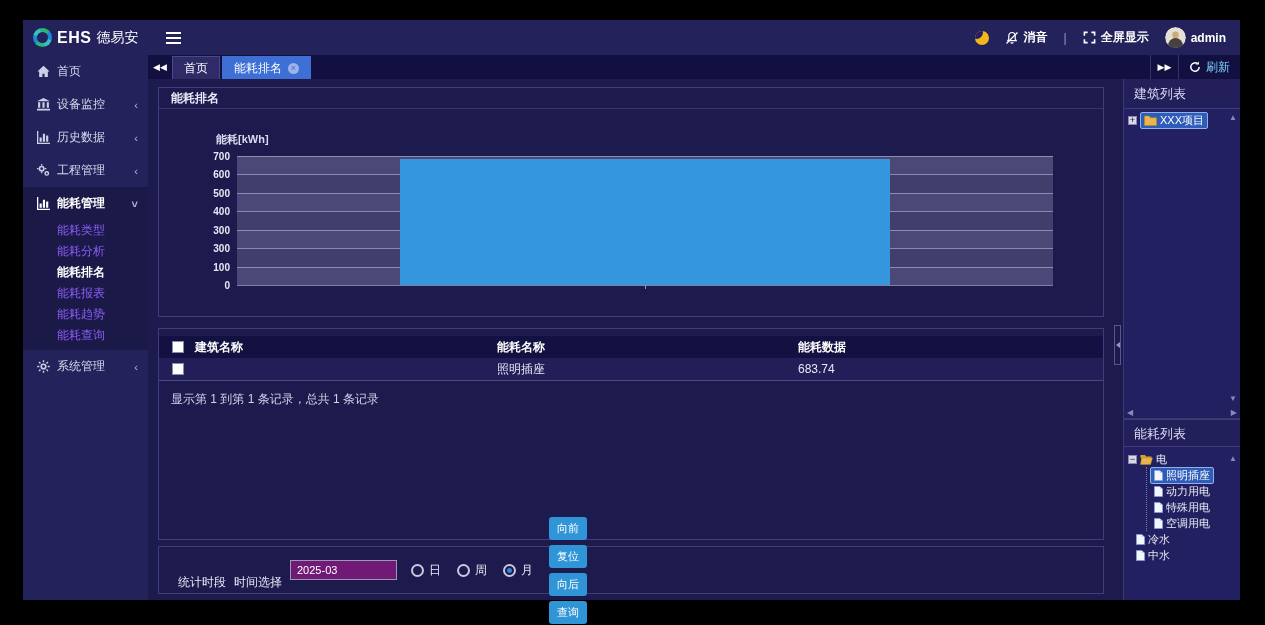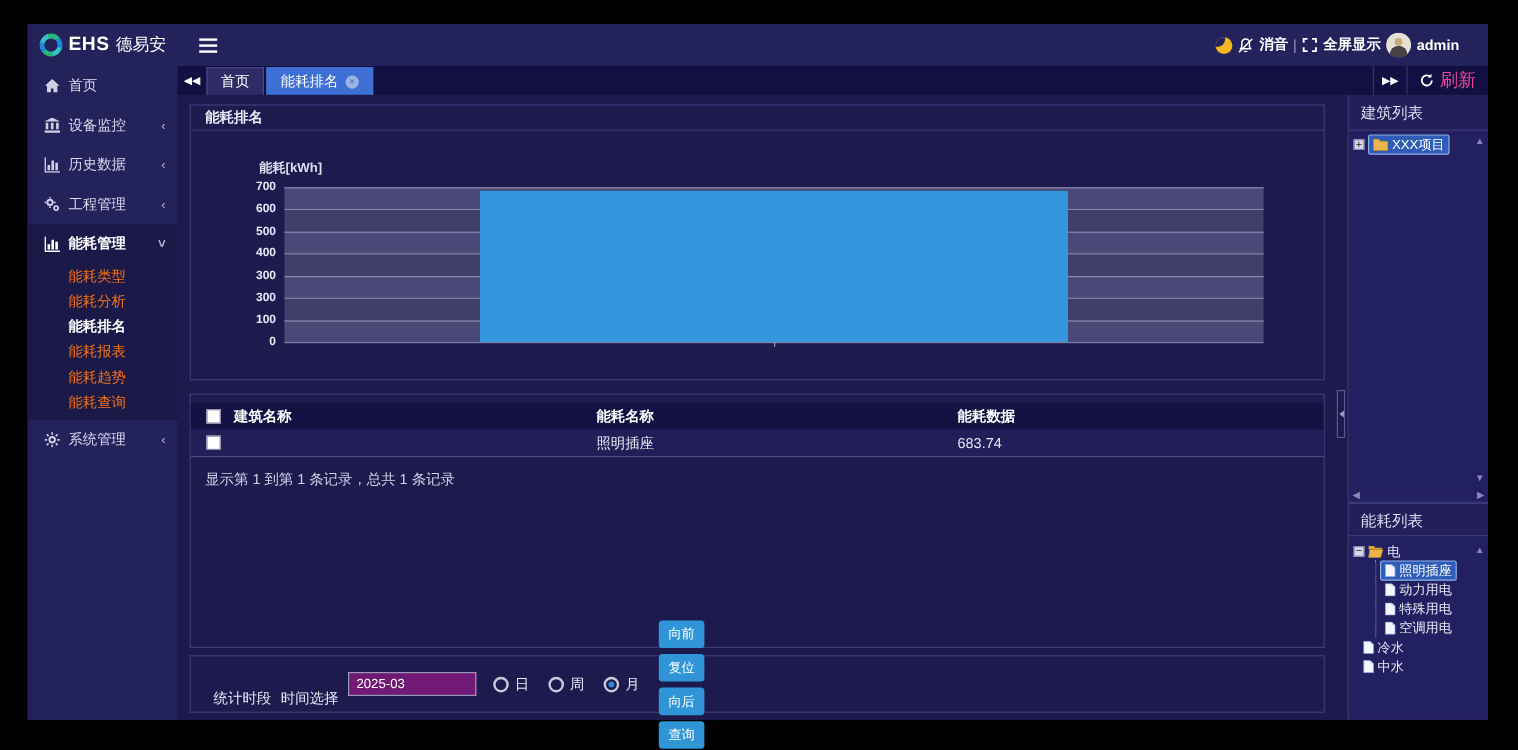--- a/index.html
+++ b/index.html
@@ -10,49 +10,49 @@
   
   .app-header { position:absolute; left:0; top:0; right:0; height:35px; background:#24225a; display:flex; align-items:center; z-index:5; }
   .logo { width:125px; display:flex; align-items:center; gap:5px; padding-left:10px; flex:none; }
   .logo-ring { position:relative; width:19px; height:19px; border-radius:50%; flex:none;
     background:conic-gradient(#2ab57d 0 12%,#1e88d8 15% 28%,#35c2c2 31% 45%,#2ab57d 48% 62%,#1e88d8 65% 78%,#35c2c2 81% 95%,#2ab57d 95%); }
   .logo-ring::after { content:""; position:absolute; left:4px; top:4px; width:11px; height:11px; border-radius:50%; background:#24225a; }
   .brand-ehs { color:#fff; font-weight:bold; font-size:16px; letter-spacing:.5px; }
   .brand-name { color:#fff; font-size:14px; }
   .hamburger { margin-left:18px; width:15px; cursor:pointer; }
   .hamburger i { display:block; height:2px; background:#fff; margin:3px 0; }
-  .header-right { margin-left:auto; display:flex; align-items:center; gap:4px; padding-right:24px; }
+  .header-right { margin-left:auto; display:flex; align-items:center; gap:16px; padding-right:14px; }
   .hr-item { display:flex; align-items:center; gap:5px; color:#fff; font-size:12px; font-weight:bold; cursor:pointer; }
   .moon { position:relative; width:14px; height:14px; border-radius:50%; background:#f3b61f; overflow:hidden; }
   .moon::after { content:""; position:absolute; left:-5px; top:-5px; width:13px; height:13px; border-radius:50%; background:#24225a; }
   .hdr-divider { color:#9a98c8; font-size:12px; }
   .avatar { width:21px; height:21px; border-radius:50%; overflow:hidden; flex:none; }
 
   
   .sidebar { position:absolute; left:0; top:35px; width:125px; bottom:0; background:#24225a; }
   .menu-item { height:33px; display:flex; align-items:center; padding:0 10px 0 14px; color:#d8d8ee; font-size:12px; cursor:pointer; }
   .mi-icon { width:13px; height:13px; margin-right:7px; flex:none; display:flex; }
   .mi-icon svg { width:100%; height:100%; }
   .mi-chev { margin-left:auto; color:#b9b8d8; font-size:11px; }
   .menu-group.expanded { background:#1b1948; padding-bottom:4px; }
   .menu-group.expanded > .menu-item { font-weight:bold; color:#fff; }
-  .submenu-item { height:21px; line-height:21px; padding-left:34px; color:#f97316; font-size:12px; cursor:pointer; }
+  .submenu-item { height:21px; line-height:21px; padding-left:34px; color:#8b5cf6; font-size:12px; cursor:pointer; }
   .submenu-item.active { color:#fff; font-weight:bold; }
 
   
   .tabbar { position:absolute; left:125px; right:0; top:35px; height:24px; background:#121040; display:flex; align-items:flex-end; z-index:4; }
   .tab-scroll { width:24px; height:24px; display:flex; align-items:center; justify-content:center; color:#fff; font-size:9px; cursor:pointer; flex:none; }
   .tab { height:23px; padding:0 11px; display:flex; align-items:center; gap:6px; font-size:12px; color:#fff;
     background:#2e2b66; border:1px solid #4a478a; border-bottom:none; margin-right:2px; cursor:pointer; }
   .tab.active { background:#3d6fd4; border-color:#3d6fd4; }
   .tab-close { width:11px; height:11px; border-radius:50%; background:#9fb3e6; color:#3d6fd4; font-size:9px; line-height:11px; text-align:center; cursor:pointer; }
   .tab-actions { margin-left:auto; display:flex; align-items:center; height:24px; }
   .tab-next { width:28px; height:24px; display:flex; align-items:center; justify-content:center; color:#fff; font-size:9px;
     border-left:1px solid #34316b; cursor:pointer; }
-  .tab-refresh { height:24px; display:flex; align-items:center; gap:5px; padding:0 10px; color:#ec4899; font-size:15px;
+  .tab-refresh { height:24px; display:flex; align-items:center; gap:5px; padding:0 10px; color:#7dd3fc; font-size:12px;
     border-left:1px solid #34316b; cursor:pointer; }
 
   
   .main { position:absolute; left:125px; top:59px; width:964px; bottom:0; background:#1d1a4e; }
   .panel { position:absolute; left:10px; width:946px; background:#1d1a4e; border:1px solid #403d7c; }
   .panel-chart { top:8px; height:230px; }
   .panel-title { height:21px; line-height:21px; padding-left:12px; color:#eaeaf8; font-size:12px; font-weight:bold; border-bottom:1px solid #383568; }
 
   .ylabel { position:absolute; left:57px; top:44px; color:#dcdcf0; font-size:11px; font-weight:bold; }
   .plot { position:absolute; left:78px; top:68px; width:816px; height:129px; }

